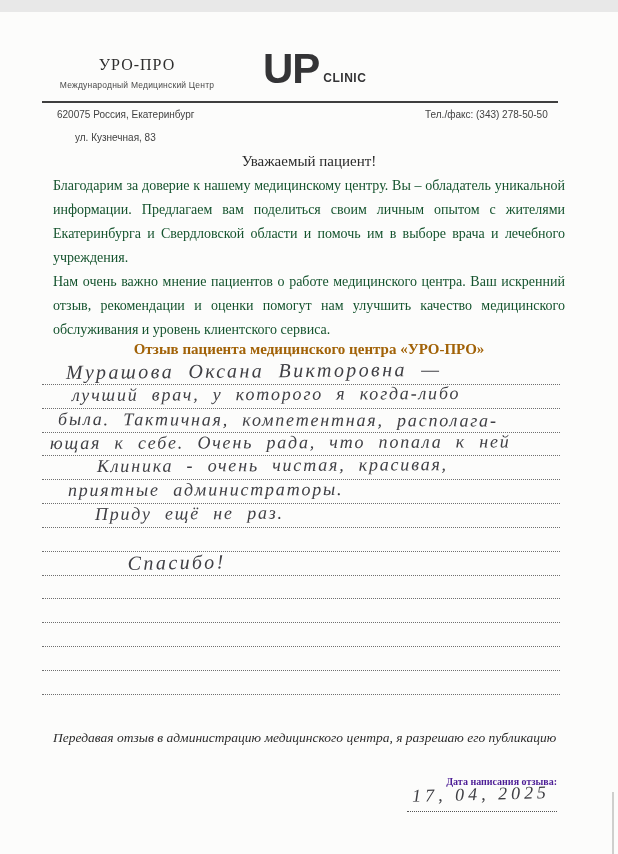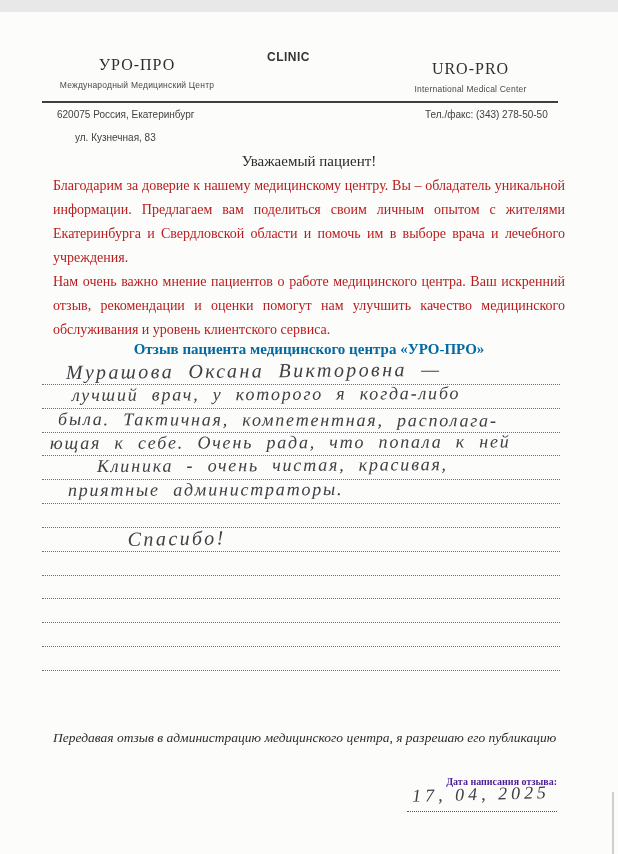--- a/index.html
+++ b/index.html
@@ -21,25 +21,25 @@
         font-family:"Liberation Sans","DejaVu Sans",sans-serif;color:#343436;}
   .logo-up{font-size:42px;font-weight:bold;line-height:38px;letter-spacing:-1px;}
   .logo-clinic{font-size:12px;font-weight:bold;letter-spacing:.5px;margin-left:4px;padding-bottom:3px;}
   .rule{position:absolute;left:42px;top:89px;width:516px;height:2px;background:#3f3f3f;}
   .addr1{position:absolute;left:57px;top:97px;font-family:"Liberation Sans","DejaVu Sans",sans-serif;font-size:10px;color:#424242;}
   .addr2{position:absolute;left:75px;top:120px;font-family:"Liberation Sans","DejaVu Sans",sans-serif;font-size:10px;color:#424242;}
   .phone{position:absolute;left:425px;top:97px;width:135px;text-align:left;font-family:"Liberation Sans","DejaVu Sans",sans-serif;font-size:10px;color:#424242;}
   
   .salutation{position:absolute;left:53px;top:141px;width:512px;text-align:center;font-size:15px;}
   .para{position:absolute;left:53px;width:512px;font-size:14px;line-height:24px;
-        text-align:justify;text-align-last:left;color:#b91c1c;overflow:hidden;}
+        text-align:justify;text-align-last:left;color:#14532d;overflow:hidden;}
   .para1{top:162px;height:97px;}
   .para2{top:258px;height:73px;}
   .review-heading{position:absolute;left:53px;top:329px;width:512px;text-align:center;
-        font-size:15px;font-weight:bold;color:#0369a1;}
+        font-size:15px;font-weight:bold;color:#a16207;}
   
   .write-area{position:absolute;left:42px;top:349px;width:518px;}
   .wline{box-sizing:border-box;height:23.85px;border-bottom:1.5px dotted #6f6f6f;
          display:flex;overflow:visible;}
   .hand{font-family:"Liberation Serif","DejaVu Serif",serif;font-style:italic;
         font-size:18px;color:#3f3f44;letter-spacing:1.8px;word-spacing:7px;
         white-space:nowrap;margin-bottom:-3px;transform-origin:left bottom;display:inline-block;}
   .hand-lg{font-size:20px;letter-spacing:2.4px;}
   
   .consent{position:absolute;left:53px;top:716px;width:520px;font-size:13.5px;line-height:19.5px;color:#2b2b2b;}
@@ -58,27 +58,24 @@
 <body>
 
 <div class="page">
 
   <div class="lh-left">
     <div class="lh-title">УРО-ПРО</div>
     <div class="lh-sub">Международный Медицинский Центр</div>
   </div>
 
   <div class="logo">
+    <span class="logo-up">UP</span>
     <span class="logo-clinic">CLINIC</span>
   </div>
 
-  <div class="lh-right">
-    <div class="lh-title">URO-PRO</div>
-    <div class="lh-sub">International Medical Center</div>
-  </div>
 
   <div class="rule"></div>
 
   <div class="addr1">620075  Россия, Екатеринбург</div>
   <div class="addr2">ул. Кузнечная, 83</div>
   <div class="phone">Тел./факс: (343) 278-50-50</div>
 
   <div class="salutation">Уважаемый пациент!</div>
   <div class="para para1">Благодарим за доверие к нашему медицинскому центру. Вы – обладатель уникальной информации. Предлагаем вам поделиться своим личным опытом с жителями Екатеринбурга и Свердловской области и помочь им в выборе врача и лечебного учреждения.</div>
   <div class="para para2">Нам очень важно мнение пациентов о работе медицинского центра. Ваш искренний отзыв, рекомендации и оценки помогут нам улучшить качество медицинского обслуживания и уровень клиентского сервиса.</div>
@@ -95,20 +92,23 @@
         <span class="hand" style="margin-left:16px;transform:rotate(0.2deg)">была. Тактичная, компетентная, располага-</span>
       </div>
     <div class="wline">
         <span class="hand" style="margin-left:8px;transform:rotate(-0.2deg)">ющая к себе. Очень рада, что попала к ней</span>
       </div>
     <div class="wline">
         <span class="hand" style="margin-left:55px;transform:rotate(-0.3deg)">Клиника - очень чистая, красивая,</span>
       </div>
     <div class="wline">
         <span class="hand" style="margin-left:26px;transform:rotate(-0.2deg)">приятные администраторы.</span>
+      </div>
+    <div class="wline">
+        <span class="hand" style="margin-left:53px;transform:rotate(-0.4deg)">Приду ещё не раз.</span>
       </div>
     <div class="wline">
         <span class="hand"></span>
       </div>
     <div class="wline">
         <span class="hand hand-lg" style="margin-left:86px;transform:rotate(-1deg)">Спасибо!</span>
       </div>
     <div class="wline">
         <span class="hand"></span>
       </div>

